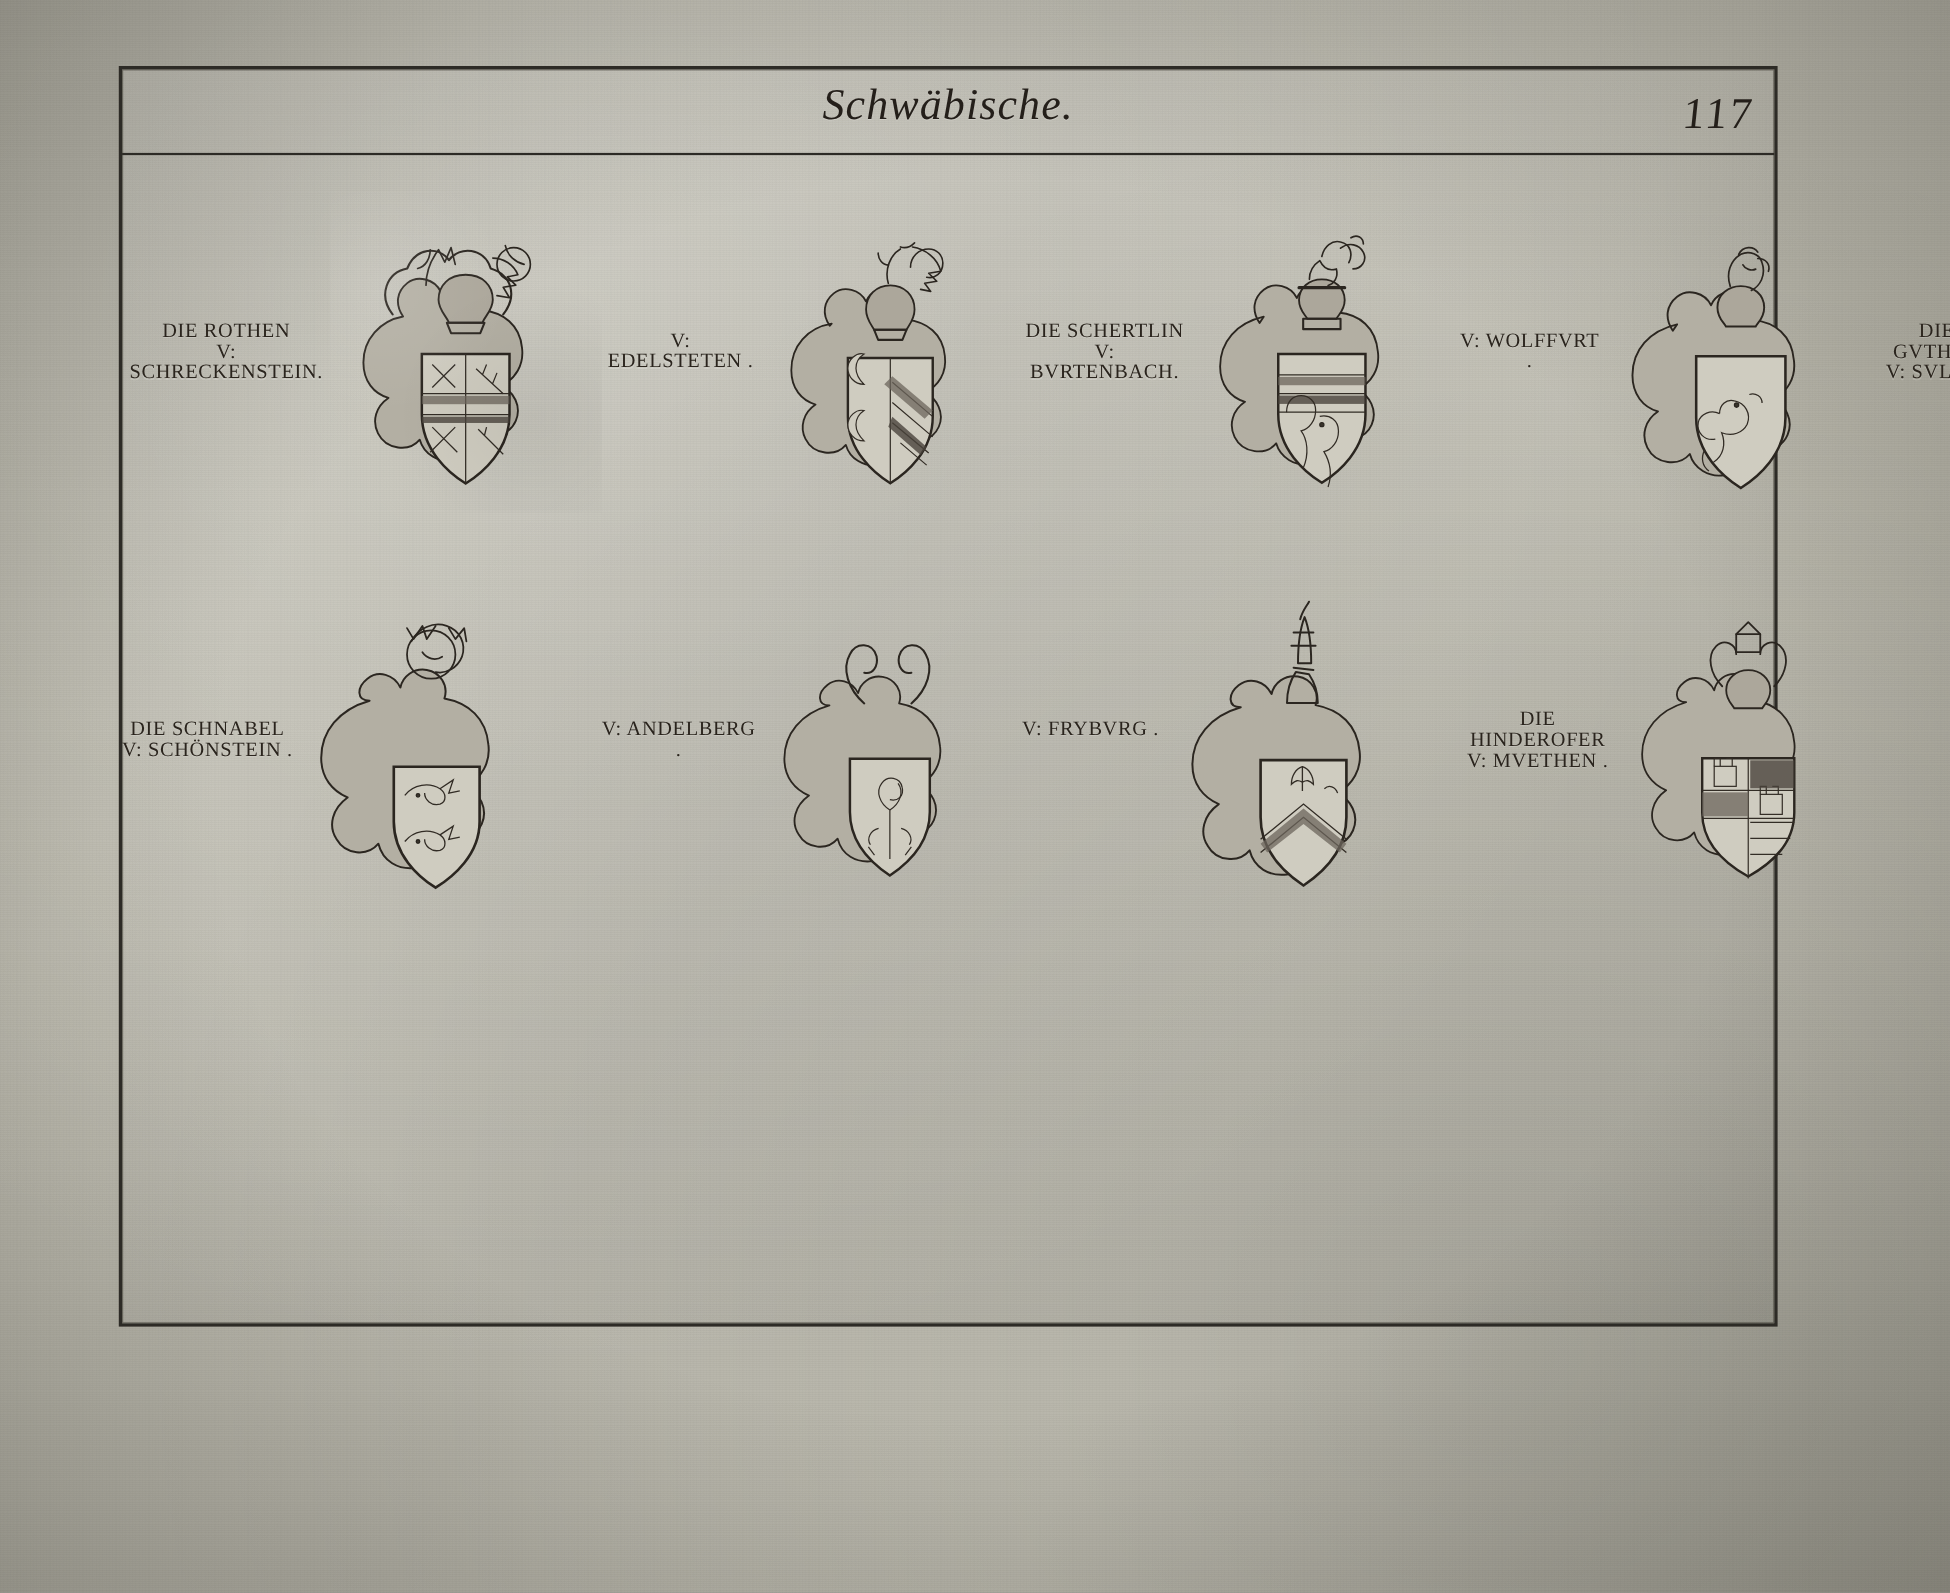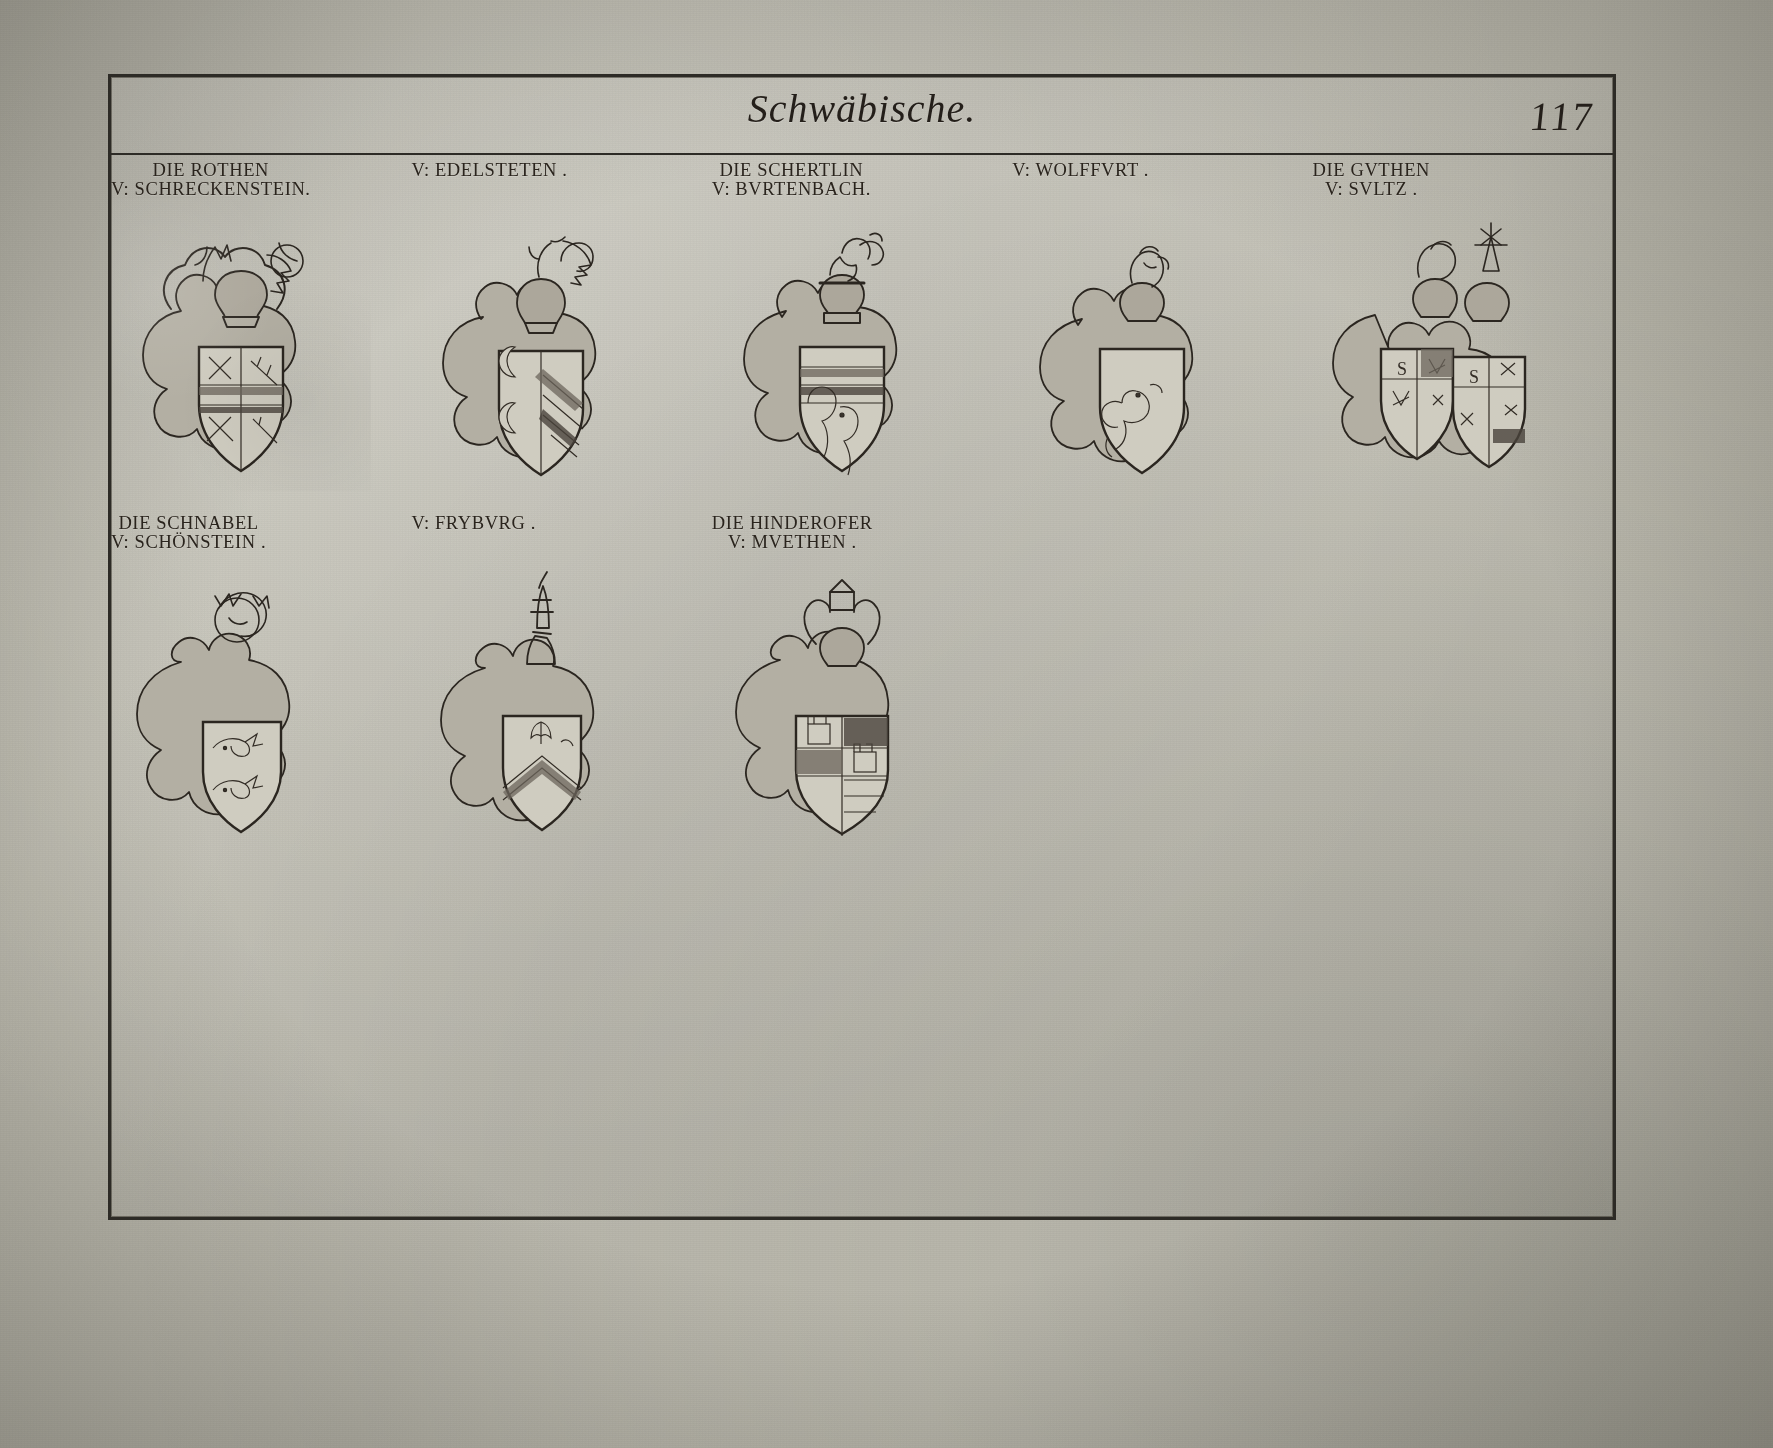--- a/index.html
+++ b/index.html
@@ -42,21 +42,21 @@
     inset: 0;
     background:
       radial-gradient(ellipse at 50% 50%, rgba(0,0,0,0) 55%, rgba(40,38,32,0.30) 100%);
     pointer-events: none;
   }
 
   
   #plate {
     position: absolute;
     left: 108px;
-    top: 74px;
+    top: 60px;
     width: 1502px;
     height: 1140px;
     border: 3px solid #2d2b26;
     box-shadow: inset 0 0 0 1px rgba(60,56,48,.55);
     background:
       linear-gradient(160deg, rgba(255,255,255,0.10), rgba(0,0,0,0.05));
     z-index: 3;
   }
   #plate-inner {
     position: absolute;
@@ -103,22 +103,21 @@
     top: 78px;
     width: 100%;
     height: 1060px;
     display: grid;
     grid-template-columns: repeat(5, 1fr);
     grid-template-rows: repeat(3, 1fr);
   }
   .cell {
     position: relative;
     display: flex;
-    flex-direction: column;
-    align-items: flex-start;
+    align-items: center;
     padding-top: 6px;
   }
   .caption {
     text-align: center;
     font-family: "Liberation Serif", serif;
     font-size: 18.5px;
     line-height: 19px;
     letter-spacing: .6px;
     color: #2a241d;
     text-transform: uppercase;
@@ -360,20 +359,43 @@
                   <path d="M134 232l12-8-4 12 10-2"></path>
                   <circle cx="114" cy="196" r="1.6" class="ink-fill"></circle>
                   <circle cx="114" cy="238" r="1.6" class="ink-fill"></circle>
                 </g>
               </g>
             </svg>
           </div>
         </div>
 
 
+        <div class="cell">
+          <div class="caption">V: ANDELBERG .</div>
+          <div class="art">
+            <svg viewBox="0 0 260 292" aria-hidden="true">
+              <g class="ink">
+                <path class="mantle" d="M72 112c-28 8-44 28-44 52 0 18 10 30 24 36-14 10-18 26-10 38 8 14 28 16 38 4 4 16 18 24 34 22 16-2 24-16 24-30 12 8 30 4 36-10 6-14-2-28-14-34 14-8 22-22 20-38-2-24-18-38-40-42 4-12-4-24-16-26-12-2-22 6-24 16-6-12-20-16-30-8-10 8-10 20 2 20z"></path>
+                <g stroke-width="2">
+                  <path d="M106 110c-16-14-22-34-14-48 6-12 22-12 26 2 2 10-4 18-12 16"></path>
+                  <path d="M152 110c16-14 22-34 14-48-6-12-22-12-26 2-2 10 4 18 12 16"></path>
+                </g>
+              </g>
+              <g>
+                <path class="shield-face" d="M92 164h78v52c0 32-24 52-39 62-15-10-39-30-39-62z"></path>
+                <g class="ink-thin">
+                  <path d="M131 262V214M131 214c-10-6-14-18-8-26 6-8 18-6 20 4 2 8-4 14-12 12"></path>
+                  <path d="M131 214c10-6 14-18 8-26"></path>
+                  <path d="M120 232c-8 2-12 10-8 16M142 232c8 2 12 10 8 16"></path>
+                  <path d="M110 250l6 8M152 250l-6 8"></path>
+                </g>
+              </g>
+            </svg>
+          </div>
+        </div>
 
         <div class="cell">
           <div class="caption">V: FRYBVRG .</div>
           <div class="art">
             <svg viewBox="0 0 260 292" aria-hidden="true">
               <g class="ink">
                 <path class="mantle" d="M74 116c-28 8-44 28-44 52 0 18 10 30 24 36-14 10-18 26-10 38 8 14 28 16 38 4 4 16 18 24 34 22 16-2 24-16 24-30 12 8 30 4 36-10 6-14-2-28-14-34 14-8 22-22 20-38-2-24-18-38-40-42 4-12-4-24-16-26-12-2-22 6-24 16-6-12-20-16-30-8-10 8-10 20 2 20z"></path>
                 <g stroke-width="1.8">
                   <path d="M116 112c0-12 4-22 8-28l12 2c4 6 8 16 8 26z"></path>
                   <path d="M122 80l18 2"></path>

